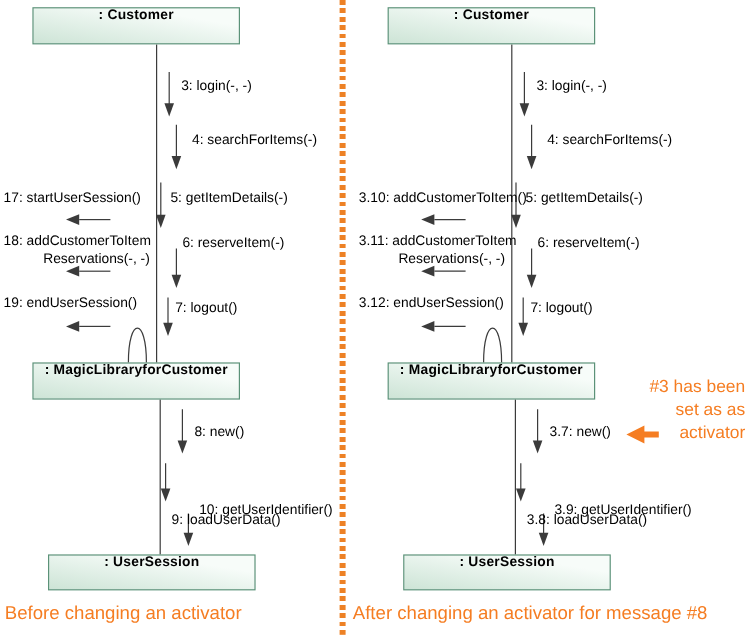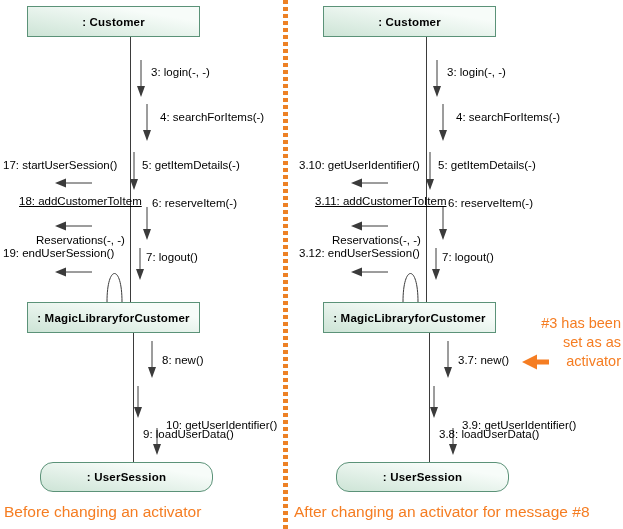--- a/index.html
+++ b/index.html
@@ -12,32 +12,32 @@
        font-family:"Liberation Sans","DejaVu Sans",sans-serif;color:var(--text);}
   .panel{position:absolute;top:0;width:327px;height:529px;}
   #panel-before{left:0;}
   #panel-after{left:296px;}
   .panel svg{position:absolute;left:0;top:0;}
   svg line, svg path{stroke:var(--line);stroke-width:1;fill:none;}
   svg polygon{fill:var(--line);stroke:none;}
   svg polygon.orange-shape{fill:var(--accent);}
   .objbox{position:absolute;border:1px solid var(--box-border);
     background:linear-gradient(to top right,var(--box-fill-dark) 0%,var(--box-fill-light) 75%);
-    display:flex;align-items:center;justify-content:center;
+    display:flex;align-items:flex-start;justify-content:center;
     font-weight:bold;font-size:11.5px;letter-spacing:.2px;}
   .box-customer{left:27px;top:6px;width:173px;height:31px;}
   .box-library{left:27px;top:302px;width:173px;height:31px;}
-  .box-session{left:40px;top:462px;width:173px;height:30px;border-radius:13px;}
+  .box-session{left:40px;top:462px;width:173px;height:30px;}
   .msg{position:absolute;font-size:11.5px;line-height:14px;white-space:nowrap;}
   .m-login{left:151px;top:65px;}
   .m-search{left:160px;top:110px;}
   .m-start{left:3px;top:158px;}
   .m-getitem{left:142px;top:158px;}
-  .m-add1{left:19px;top:194px;text-decoration:underline;}
-  .m-add2{left:36px;top:209px;margin-top:24px;}
+  .m-add1{left:3px;top:194px;}
+  .m-add2{left:36px;top:209px;}
   .m-reserve{left:152px;top:196px;}
   .m-end{left:3px;top:246px;}
   .m-logout{left:146px;top:250px;text-align:right;}
   .m-new{left:162px;top:353px;}
   .m-load{left:143px;top:391px;margin-top:36px;}
   .m-getuser{left:166px;top:418px;}
   .caption{position:absolute;top:503px;font-size:15.5px;color:var(--accent);white-space:nowrap;}
   #panel-before .caption{left:4px;}
   #panel-after .caption{left:-2px;}
   .annotation{position:absolute;top:314px;right:2px;text-align:right;
@@ -196,21 +196,21 @@
   </div>
   <div class="objbox box-library">
     <span>: MagicLibraryforCustomer</span>
   </div>
   <div class="objbox box-session">
     <span>: UserSession</span>
   </div>
 
   <div class="msg m-login">3: login(-, -)</div>
   <div class="msg m-search">4: searchForItems(-)</div>
-  <div class="msg m-start">3.10: getUserIdentifier()</div>
+  <div class="msg m-start">3.10: addCustomerToItem()</div>
   <div class="msg m-getitem">5: getItemDetails(-)</div>
   <div class="msg m-add1">3.11: addCustomerToItem</div>
   <div class="msg m-add2">Reservations(-, -)</div>
   <div class="msg m-reserve">6: reserveItem(-)</div>
   <div class="msg m-end">3.12: endUserSession()</div>
   <div class="msg m-logout">7: logout()</div>
   <div class="msg m-new">3.7: new()</div>
   <div class="msg m-load">3.8: loadUserData()</div>
   <div class="msg m-getuser">3.9: getUserIdentifier()</div>
 

